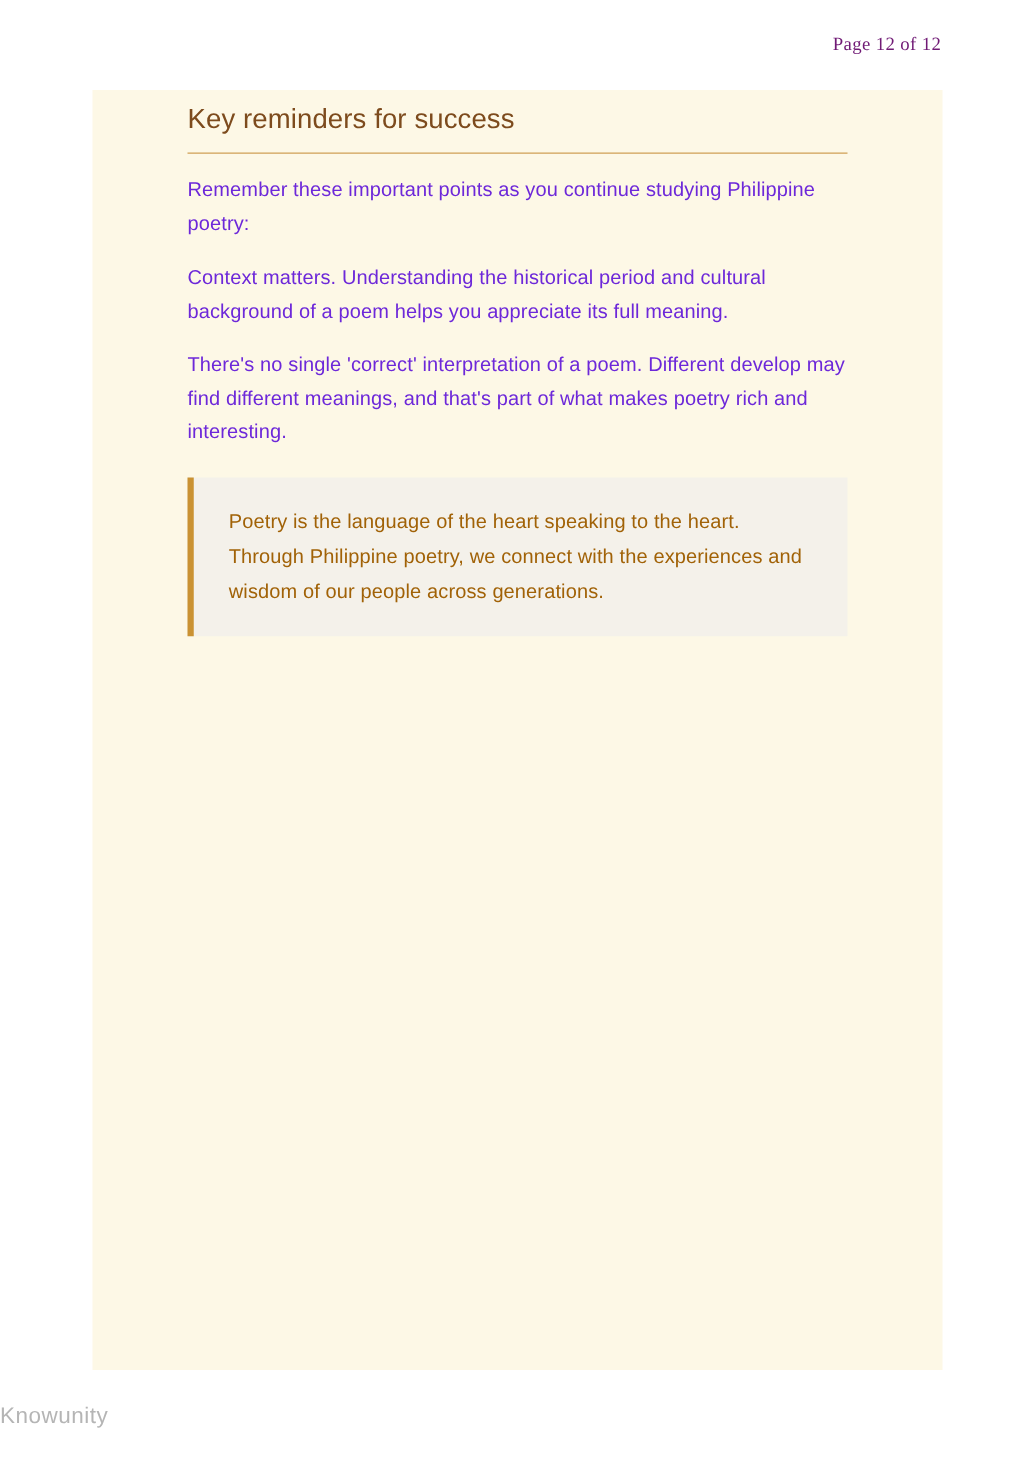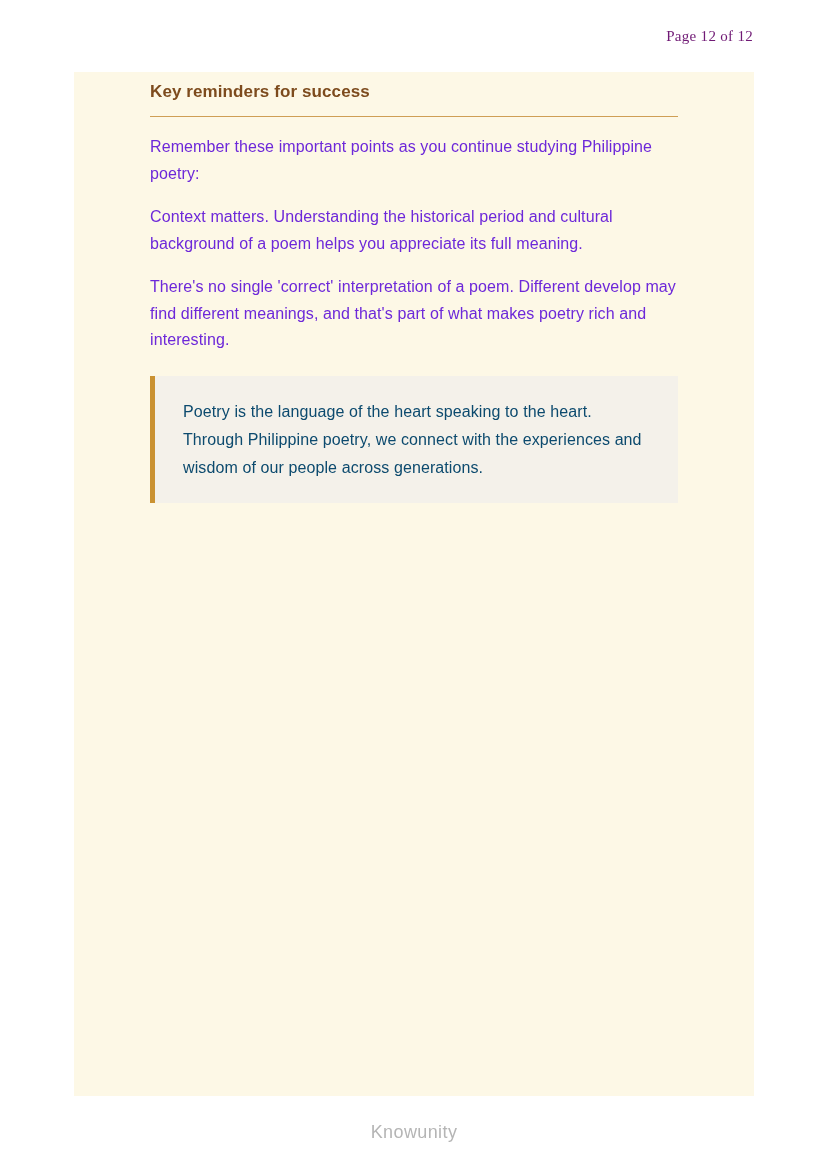--- a/index.html
+++ b/index.html
@@ -27,22 +27,22 @@
     position: absolute;
     left: 74px;
     top: 72px;
     width: 680px;
     height: 1024px;
     background: #fdf8e6;
     padding: 10px 76px 0 76px;
   }
 
   .section-heading {
-    font-size: 17px;
-    font-weight: 700;
+    font-size: 22px;
+    font-weight: 400;
     color: #7d4b1d;
     letter-spacing: 0.1px;
     padding-bottom: 14px;
     border-bottom: 1px solid #cf9f55;
   }
 
   .body-copy { margin-top: 12px; }
 
   .body-copy p {
     font-size: 16px;
@@ -55,30 +55,29 @@
   .quote-block {
     margin-top: 22px;
     background: #f4f1ea;
     border-left: 5px solid #ca9232;
     padding: 22px 30px 21px 28px;
   }
 
   .quote-block p {
     font-size: 16px;
     line-height: 28px;
-    color: #0c4a6e;
+    color: #a16207;
     letter-spacing: 0.1px;
   }
 
   .footer-brand {
     position: absolute;
     left: 0;
     top: 1122px;
     width: 828px;
-    text-align: center;
     font-size: 18px;
     color: #b5b5b5;
     letter-spacing: 0.4px;
   }
 </style>
 </head>
 <body>
 
 <div class="page-indicator">Page 12 of 12</div>
 

